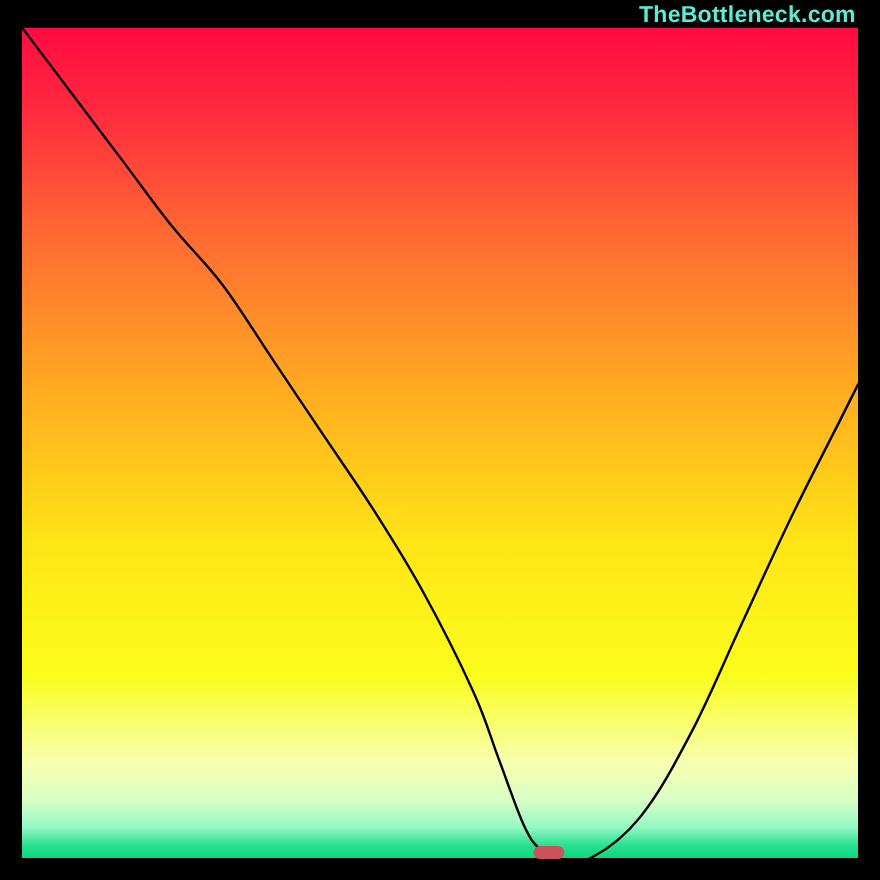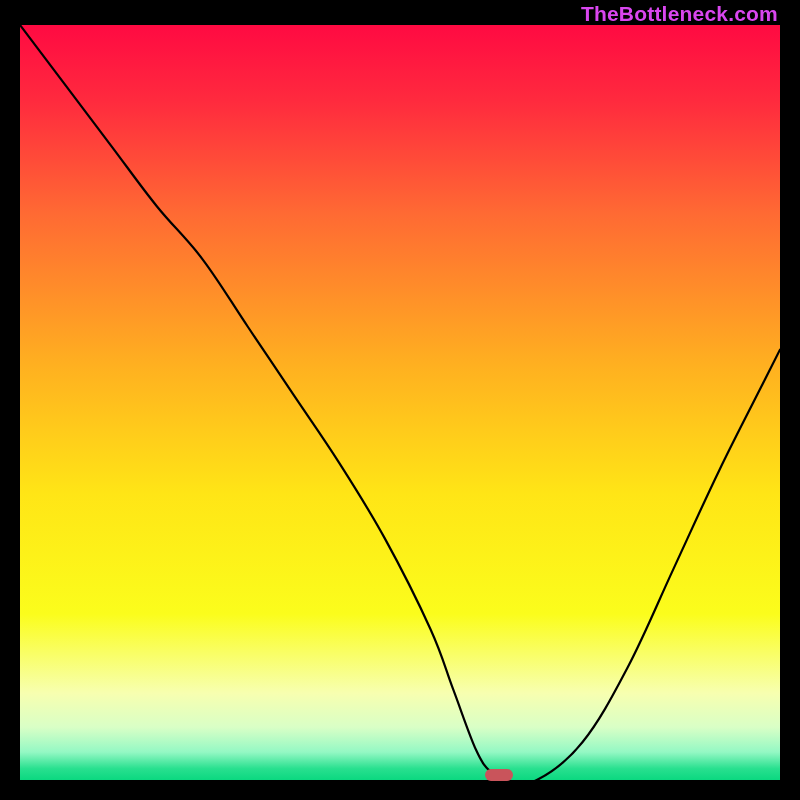--- a/index.html
+++ b/index.html
@@ -37,21 +37,21 @@
     height: 100%;
     pointer-events: none;
   }
   .watermark {
     position: absolute;
     top: 2px;
     right: 22px;
     font-family: Arial, Helvetica, sans-serif;
     font-size: 21px;
     font-weight: bold;
-    color: #d946ef;
+    color: #5eead4;
     letter-spacing: 0.2px;
   }
   .marker {
     position: absolute;
     width: 28px;
     height: 12px;
     border-radius: 6px;
     transform: translate(-50%, -50%);
   }
 </style>

